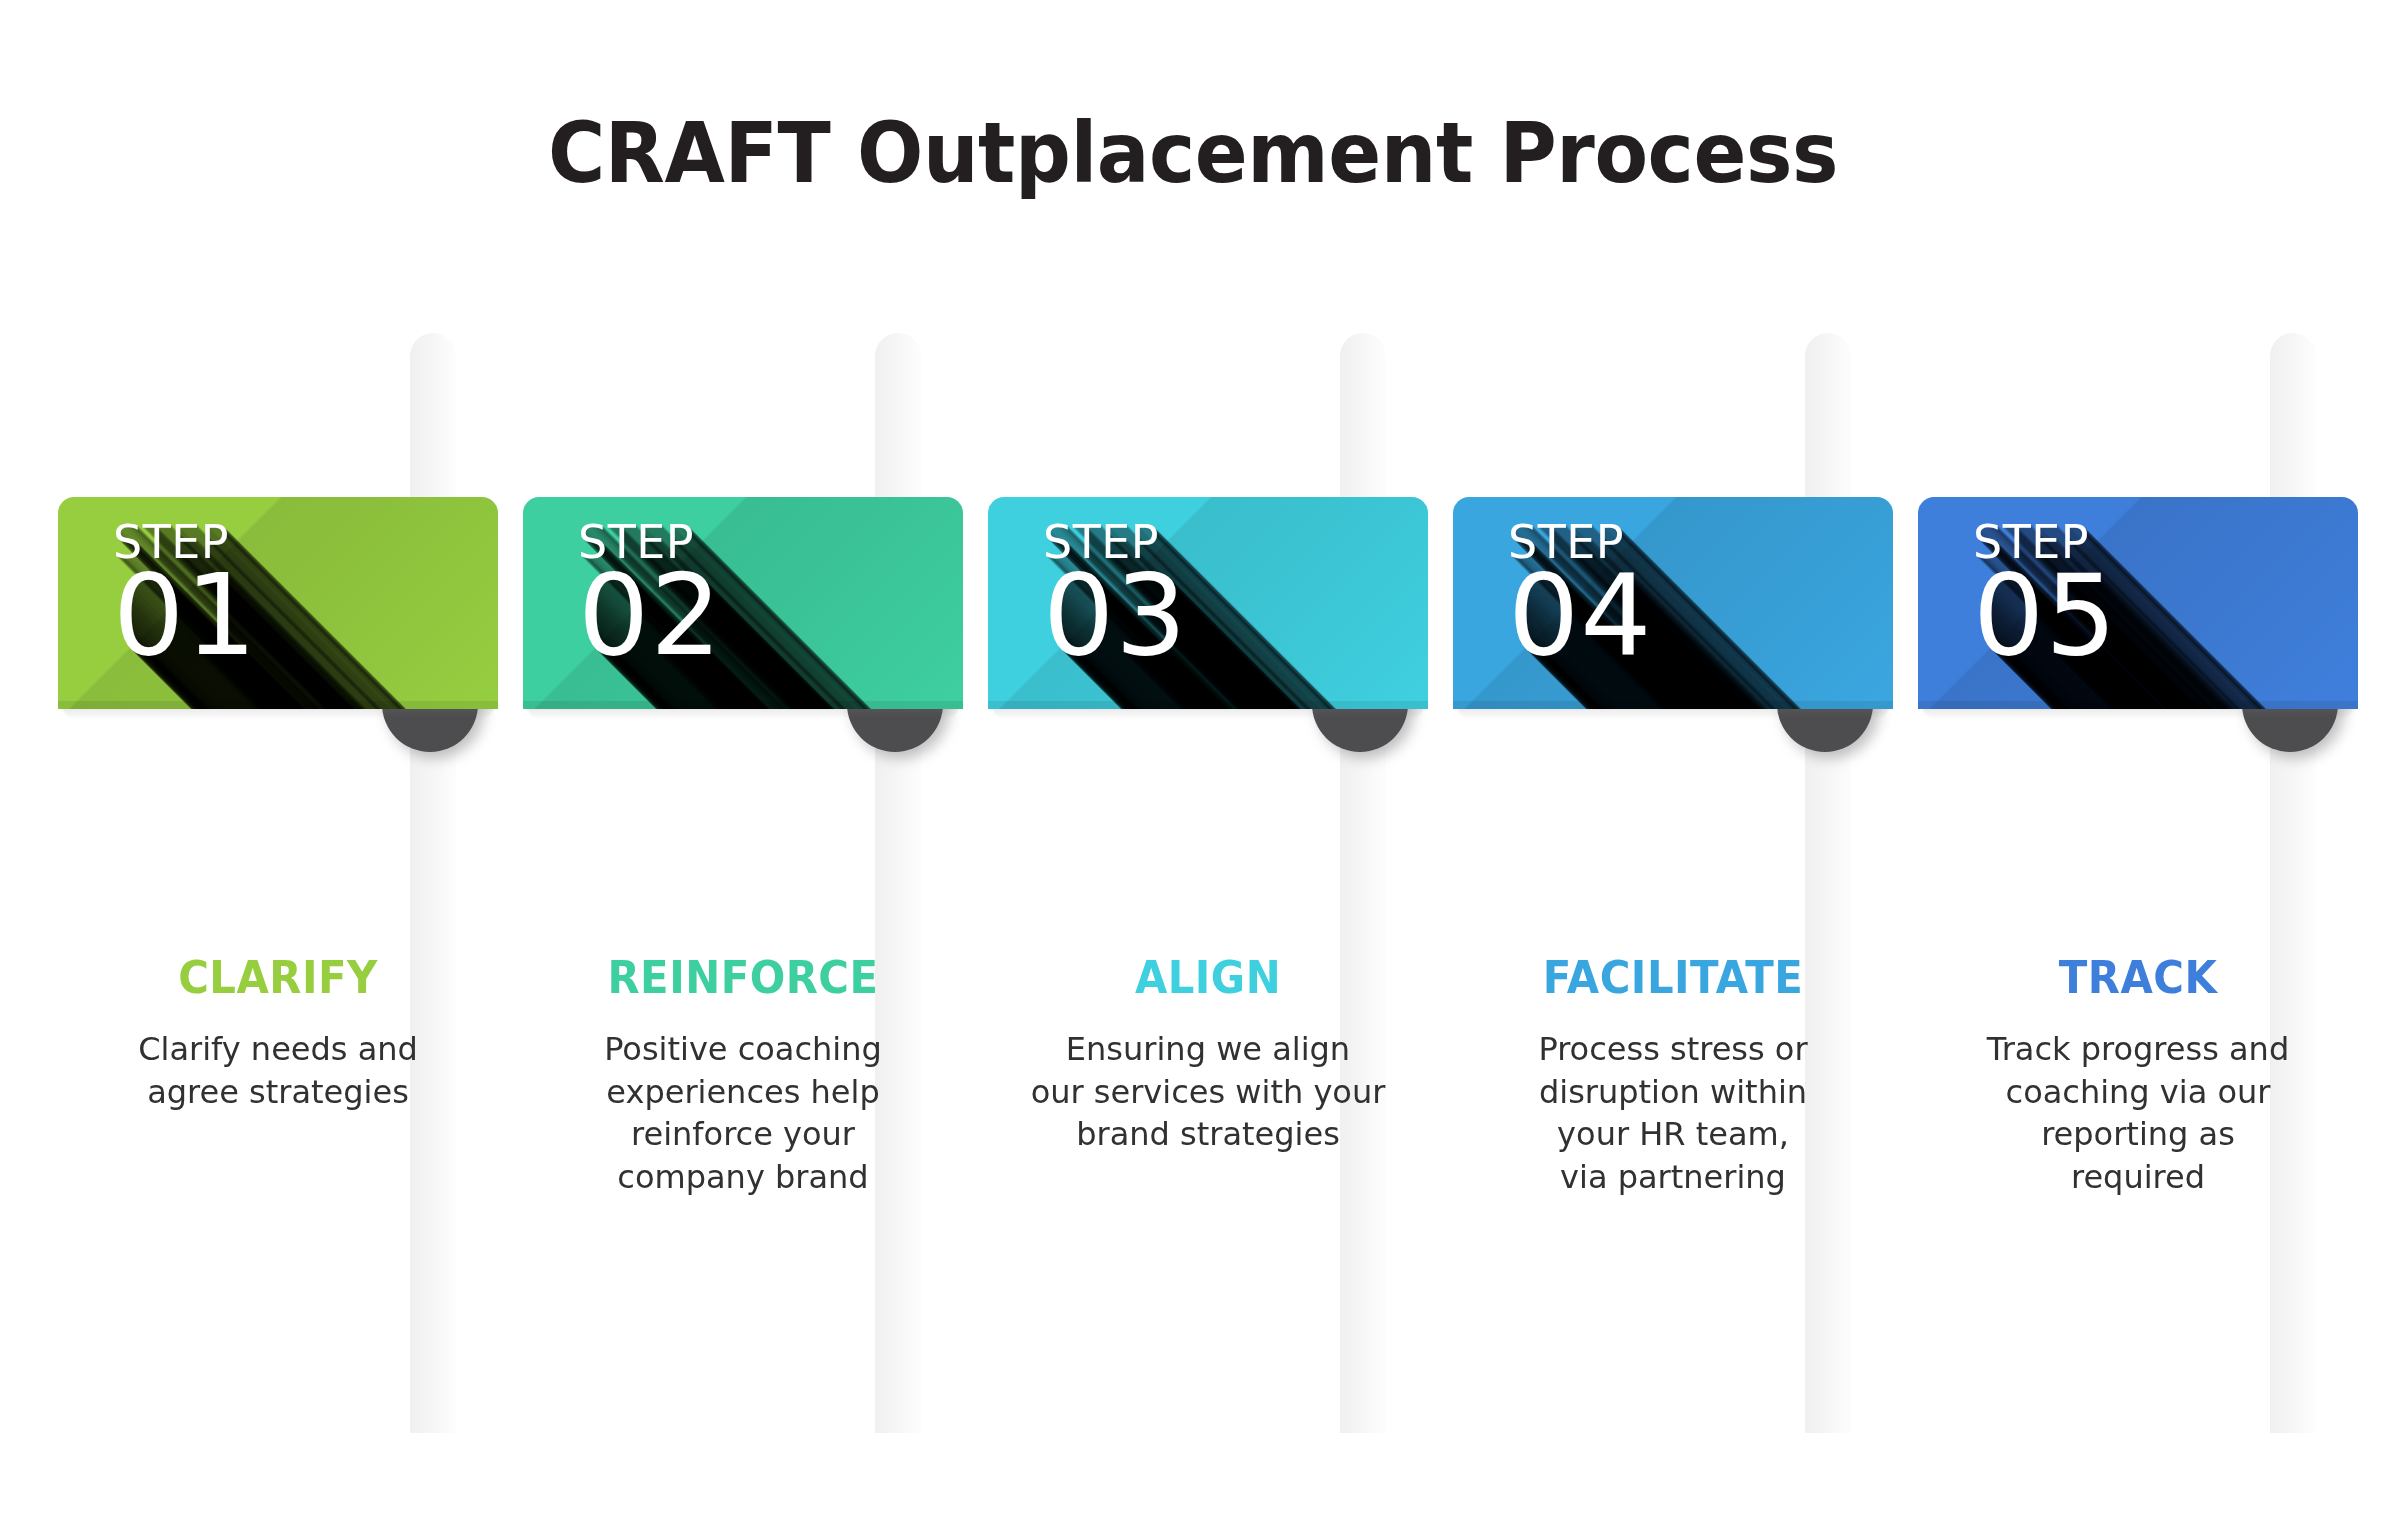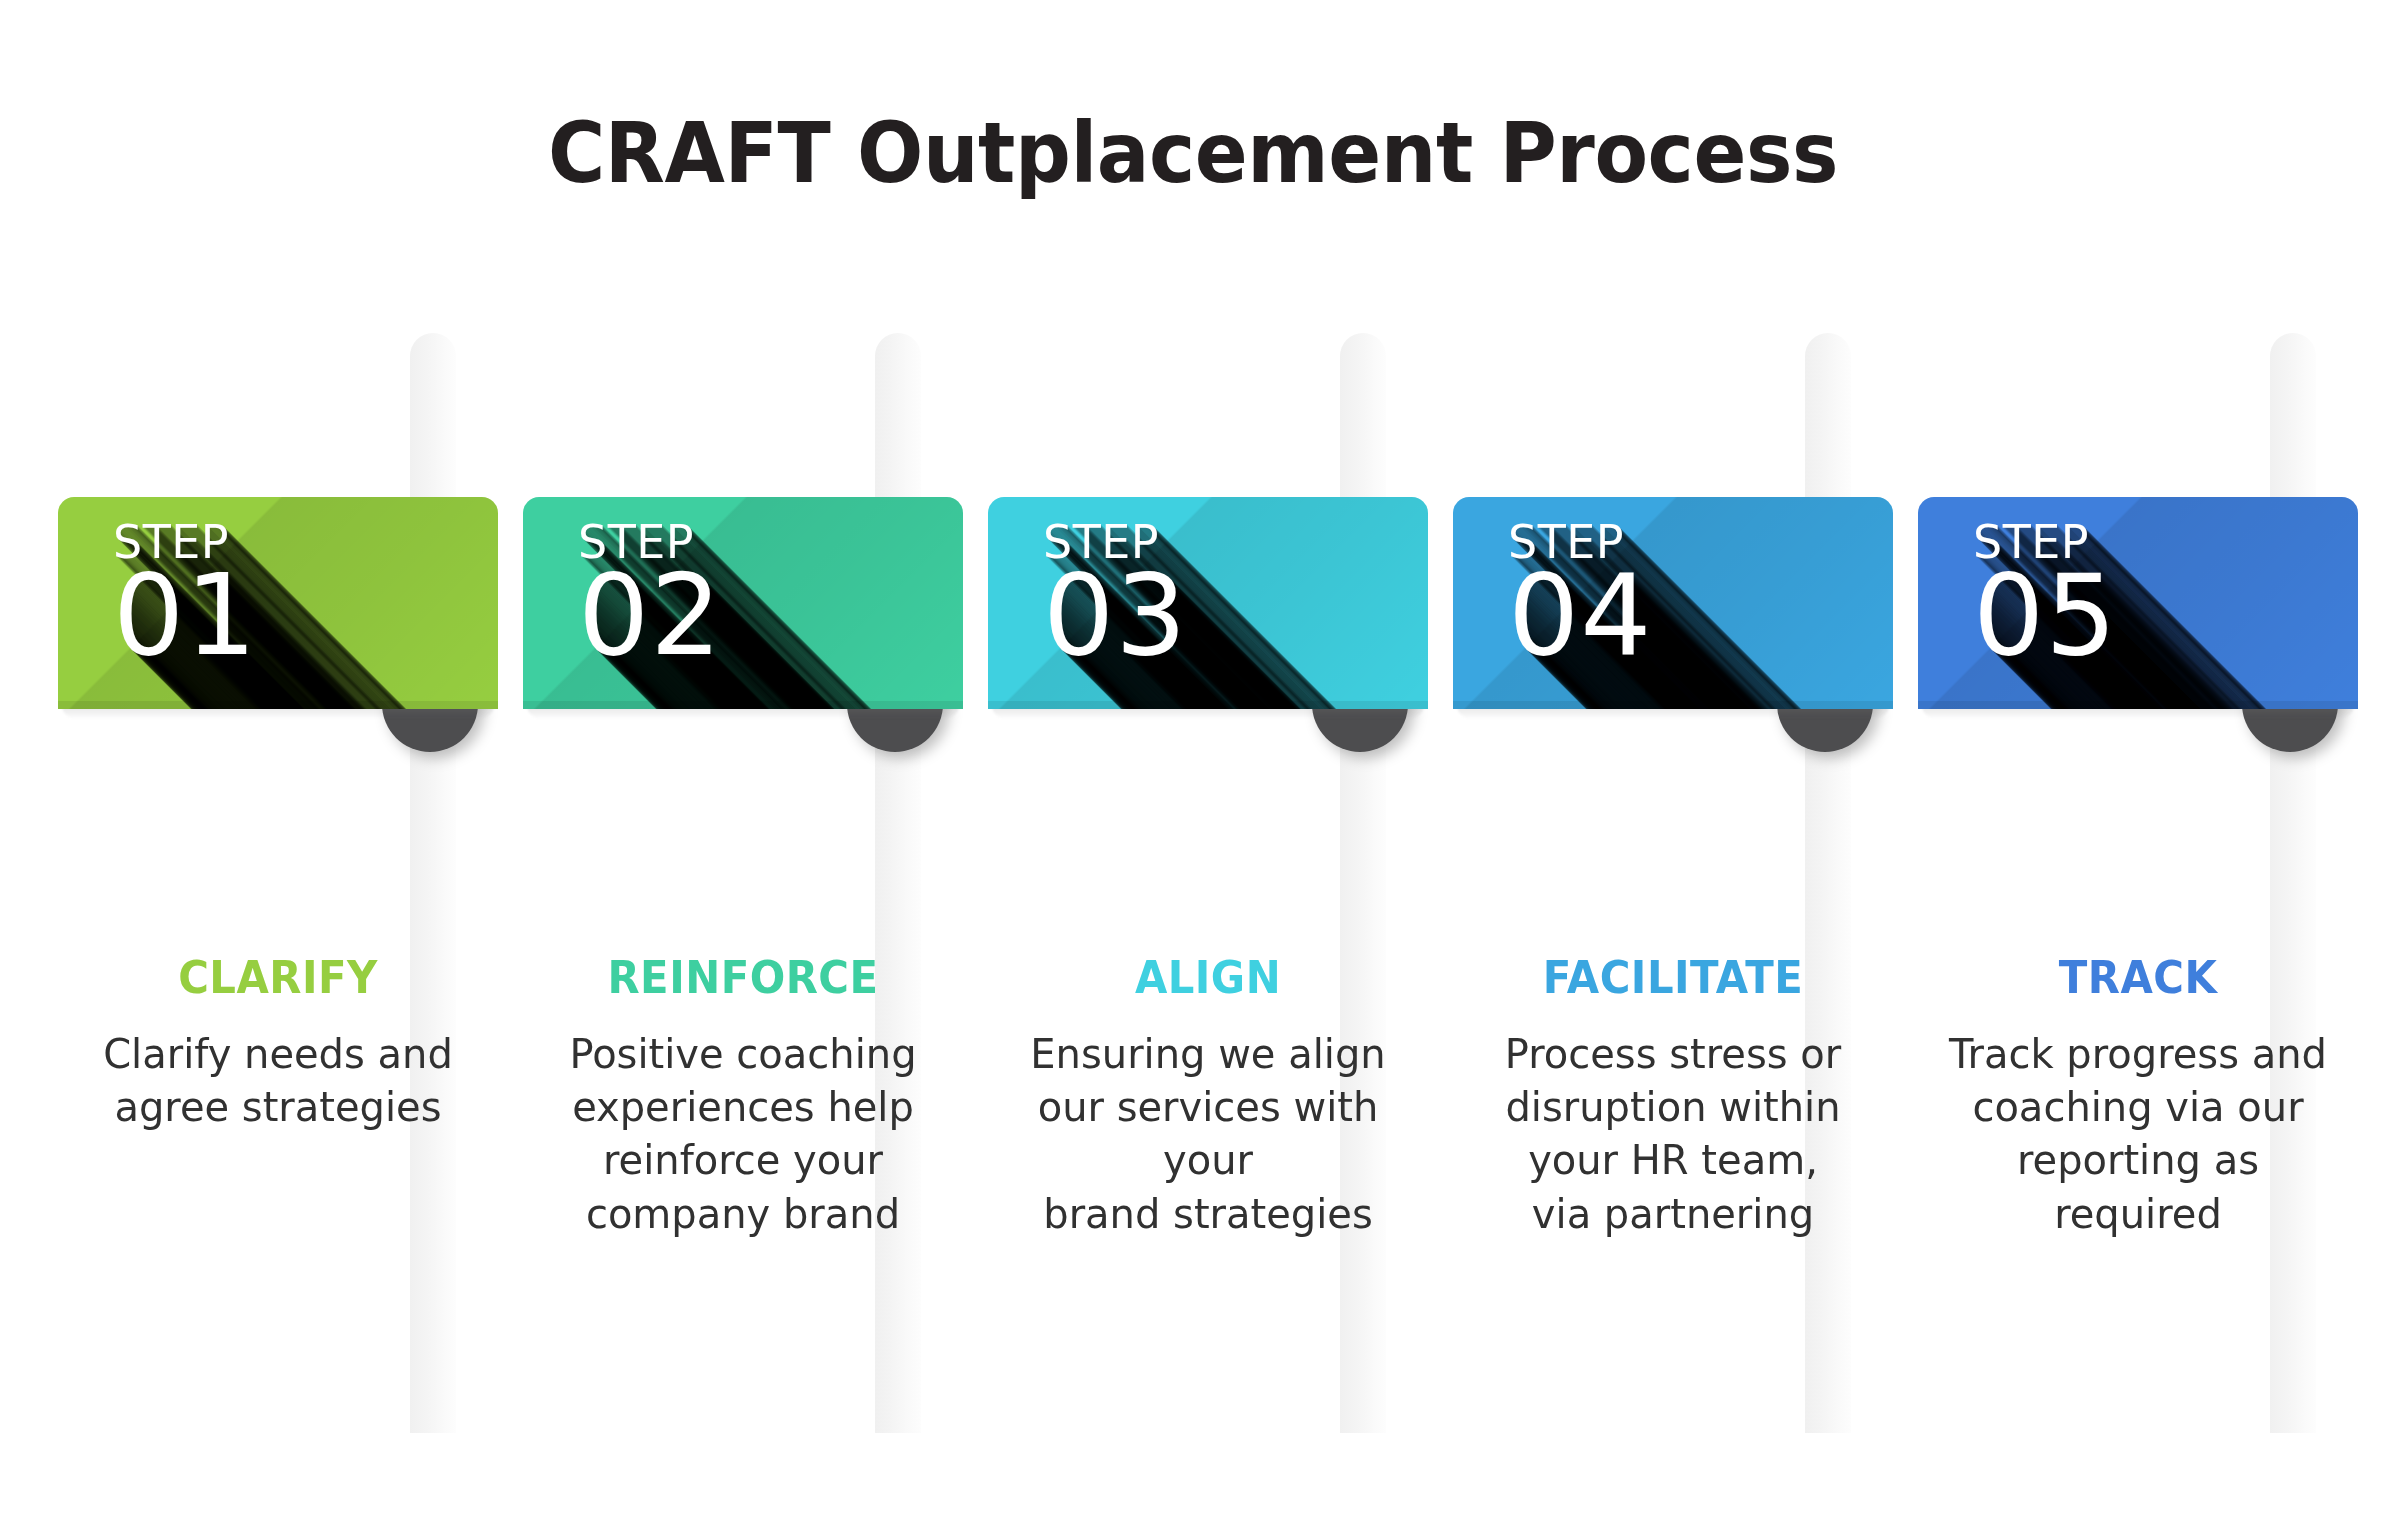--- a/index.html
+++ b/index.html
@@ -183,21 +183,21 @@
     transform: scaleX(0.95);
   }
   .step-desc {
     position: absolute;
     left: 0;
     top: 1028px;
     width: 440px;
     text-align: center;
     font-family: "DejaVu Sans", sans-serif;
     font-weight: normal;
-    font-size: 40px;
+    font-size: 32px;
     line-height: 1.33;
     color: #313131;
     white-space: pre-line;
   }
 </style>
 </head>
 <body>
 
 <div id="bg-columns">
     <div class="bg-col" style="left: 410px;"></div>

